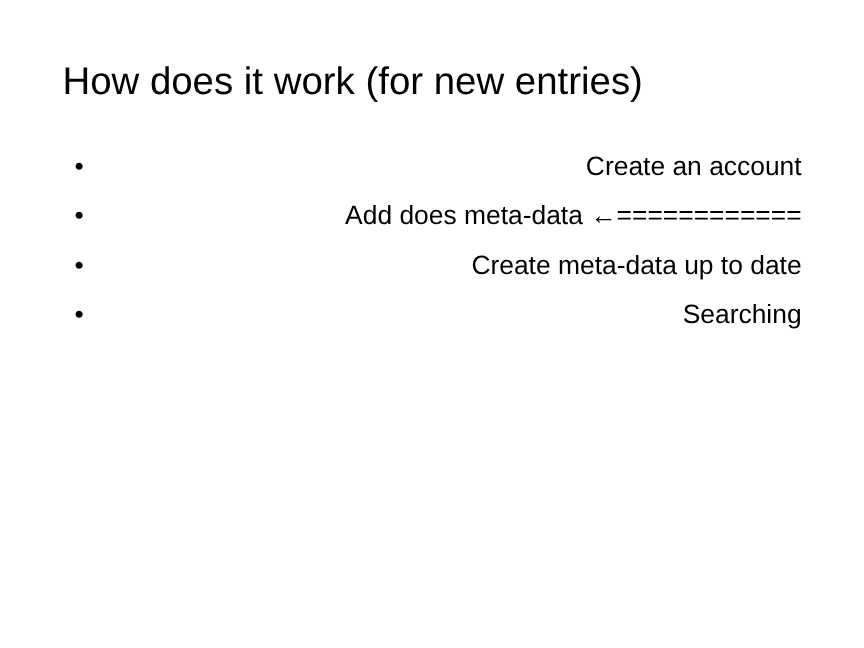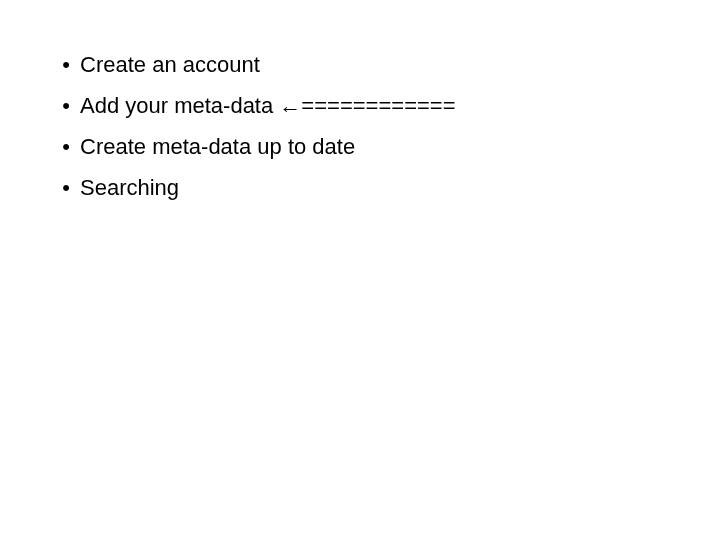--- a/index.html
+++ b/index.html
@@ -52,42 +52,44 @@
 
     .bullet-dot {
       min-width: 28px;
       font-size: 22px;
       line-height: 1.5;
       text-align: center;
     }
 
     .bullet-text {
       flex: 1;
+      text-align: right;
     }
 
     .arrow-left {
       font-size: 22px;
     }
   </style>
 </head>
 <body>
 
 <div class="slide-container">
+  <h1 class="slide-title">How does it work (for new entries)</h1>
 
   <ul class="bullet-list">
 
     <li class="bullet-item">
       <span class="bullet-dot">•</span>
       <span class="bullet-text">Create an account</span>
     </li>
 
     <li class="bullet-item">
       <span class="bullet-dot">•</span>
       <span class="bullet-text">
-        <span>Add your meta-data </span><span class="arrow-left">←</span><span>============</span>
+        <span>Add does meta-data </span><span class="arrow-left">←</span><span>============</span>
       </span>
     </li>
 
     <li class="bullet-item">
       <span class="bullet-dot">•</span>
       <span class="bullet-text">Create meta-data up to date</span>
     </li>
 
     <li class="bullet-item">
       <span class="bullet-dot">•</span>

